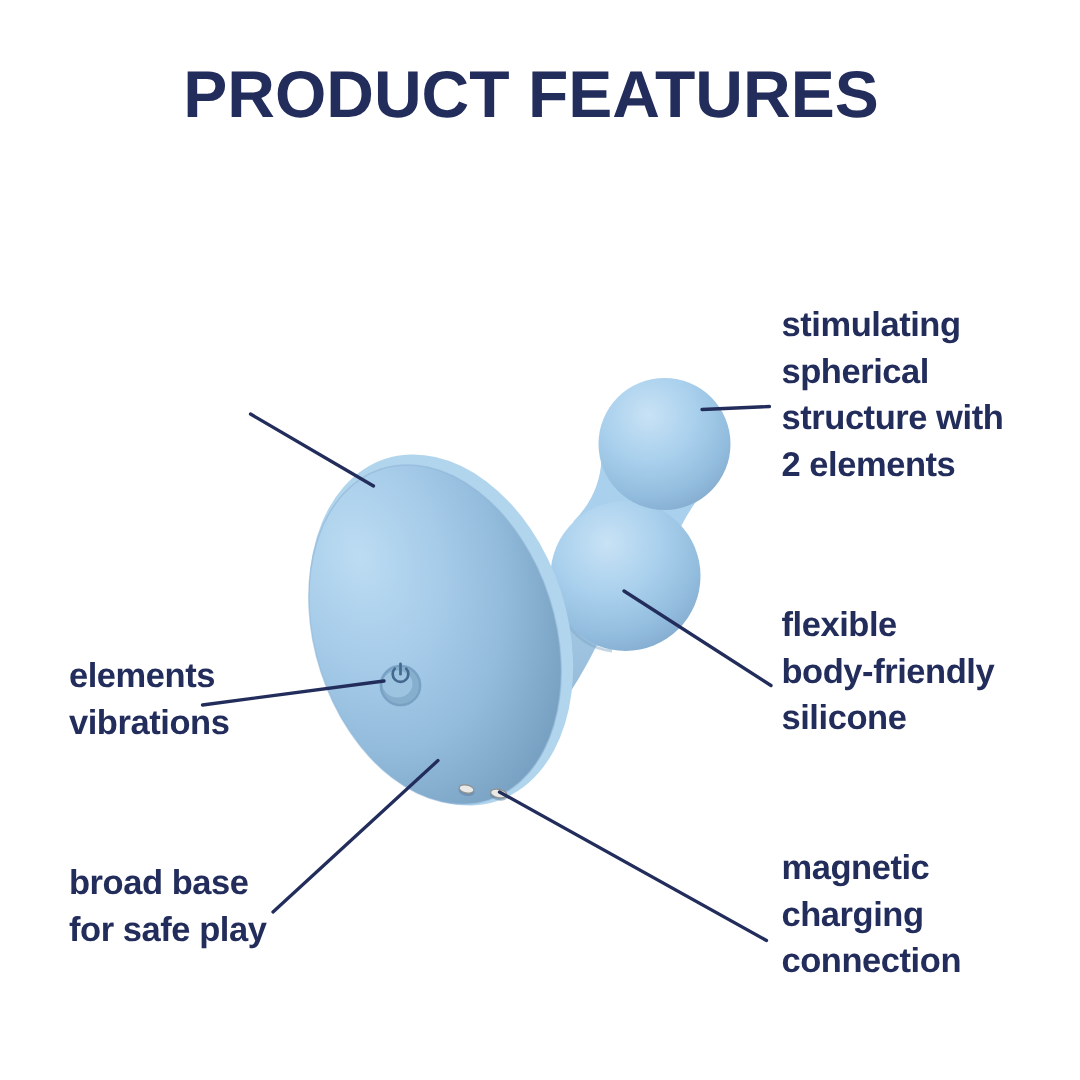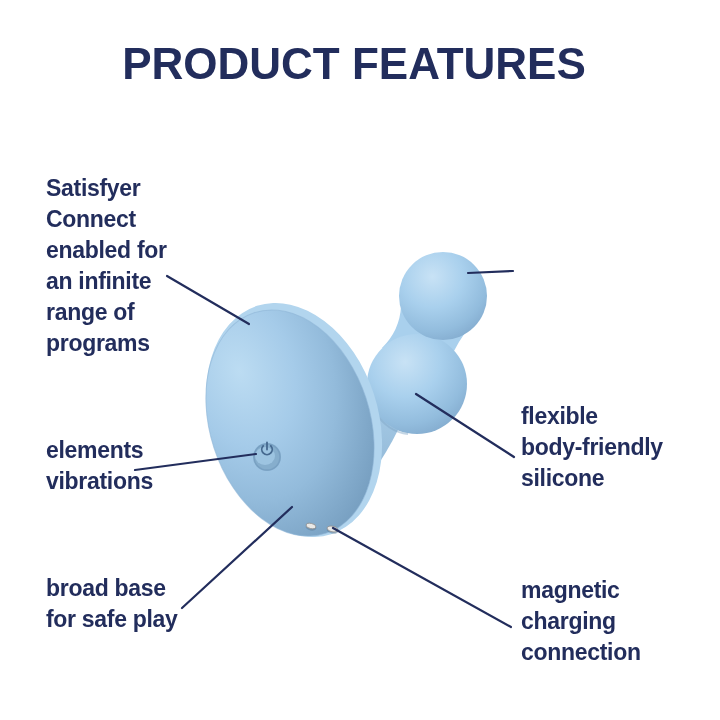--- a/index.html
+++ b/index.html
@@ -14,21 +14,21 @@
   }
   .feature-label{
     position:absolute;color:#222d5c;font-size:23px;line-height:31px;
     font-weight:bold;letter-spacing:-0.3px;white-space:pre;
   }
   .f-connect{left:46px;top:173px;}
   .f-stimulating{left:521px;top:201px;}
   .f-control{left:46px;top:435px;}
   .f-flexible{left:521px;top:401px;}
   .f-broadbase{left:46px;top:573px;}
-  .f-magnetic{left:521px;top:575px;}
+  .f-magnetic{left:521px;top:563px;}
   svg.illustration{position:absolute;left:0;top:0;}
 </style>
 </head>
 <body>
 
 <div class="canvas">
 
   <div class="page-title">PRODUCT FEATURES</div>
 
   <svg class="illustration" width="720" height="720" viewBox="0 0 720 720">
@@ -85,26 +85,24 @@
     <g stroke="#222d5c" stroke-width="2.2" stroke-linecap="round">
       <line x1="167" y1="276" x2="249" y2="324"></line>
       <line x1="513" y1="271" x2="468" y2="273"></line>
       <line x1="135" y1="470" x2="256" y2="454"></line>
       <line x1="514" y1="457" x2="416" y2="394"></line>
       <line x1="182" y1="608" x2="292" y2="507"></line>
       <line x1="333" y1="528" x2="511" y2="627"></line>
     </g>
   </svg>
 
-  <div class="feature-label f-connect">Satisfyer
-Connect
-enabled for
-an infinite
-range of
-programs</div>
+  <div class="feature-label f-stimulating">stimulating
+spherical
+structure with
+2 elements</div>
   <div class="feature-label f-control">elements
 vibrations</div>
   <div class="feature-label f-broadbase">broad base
 for safe play</div>
   <div class="feature-label f-flexible">flexible
 body-friendly
 silicone</div>
   <div class="feature-label f-magnetic">magnetic
 charging
 connection</div>

